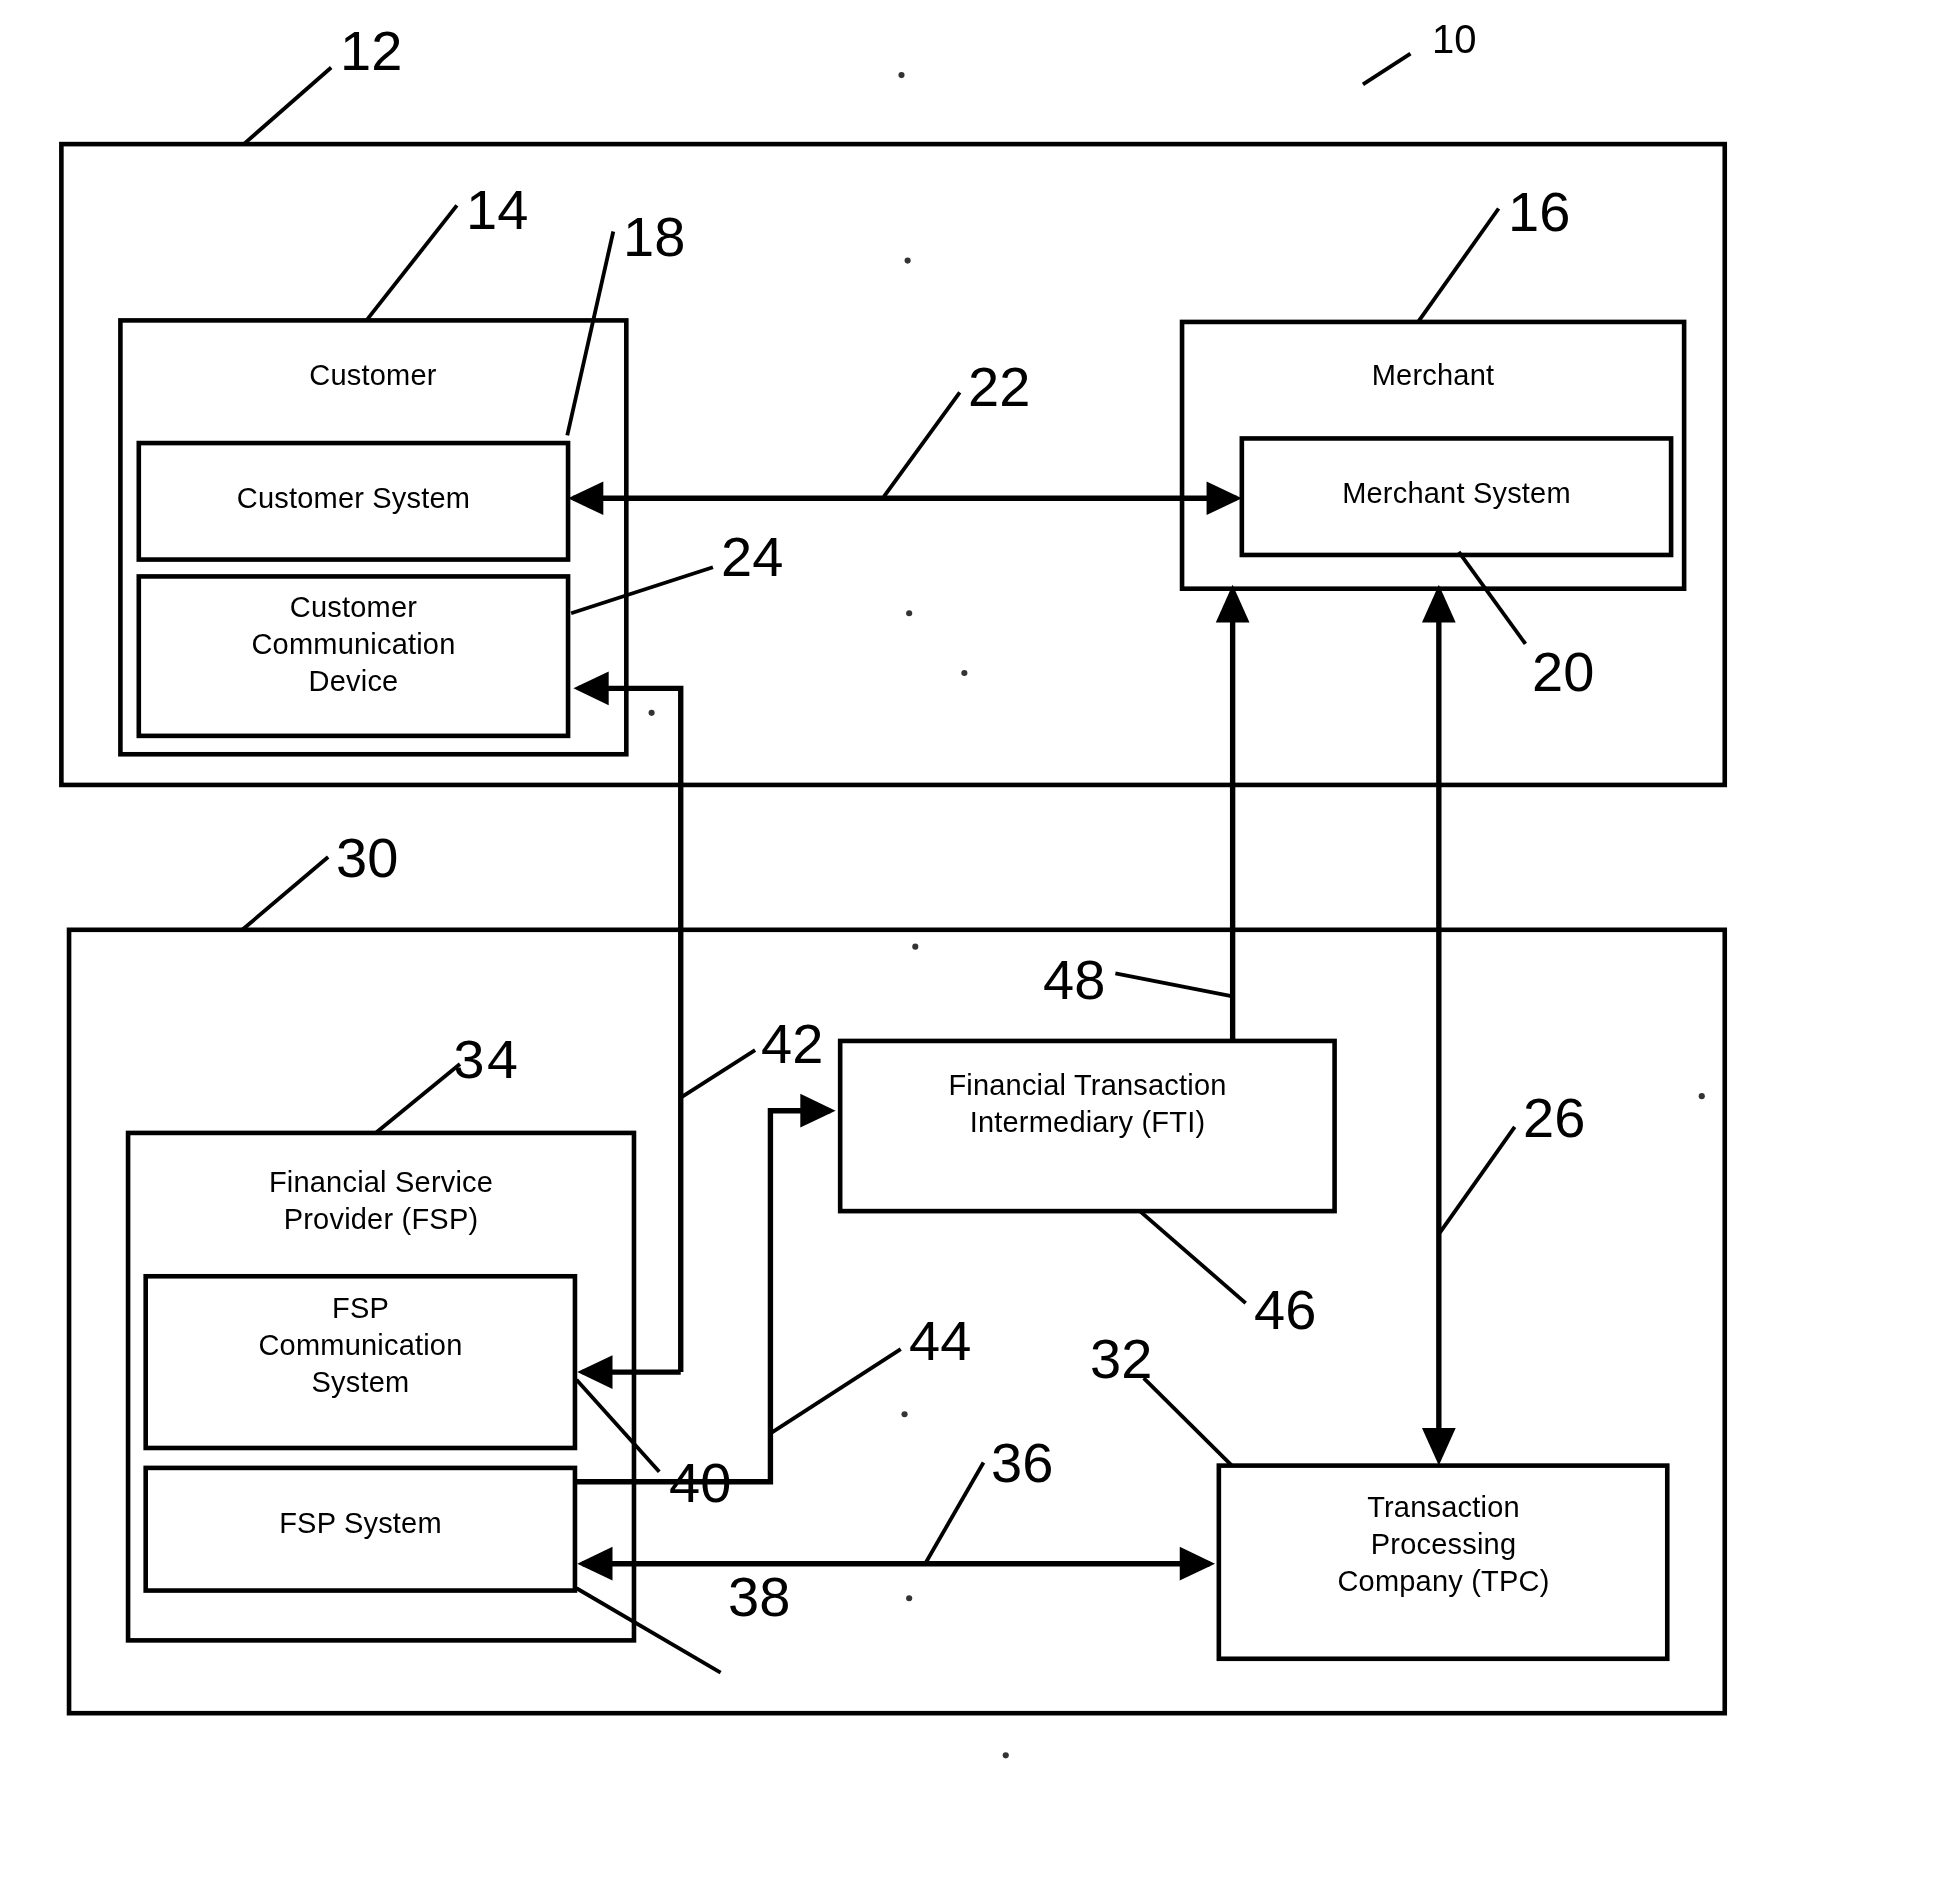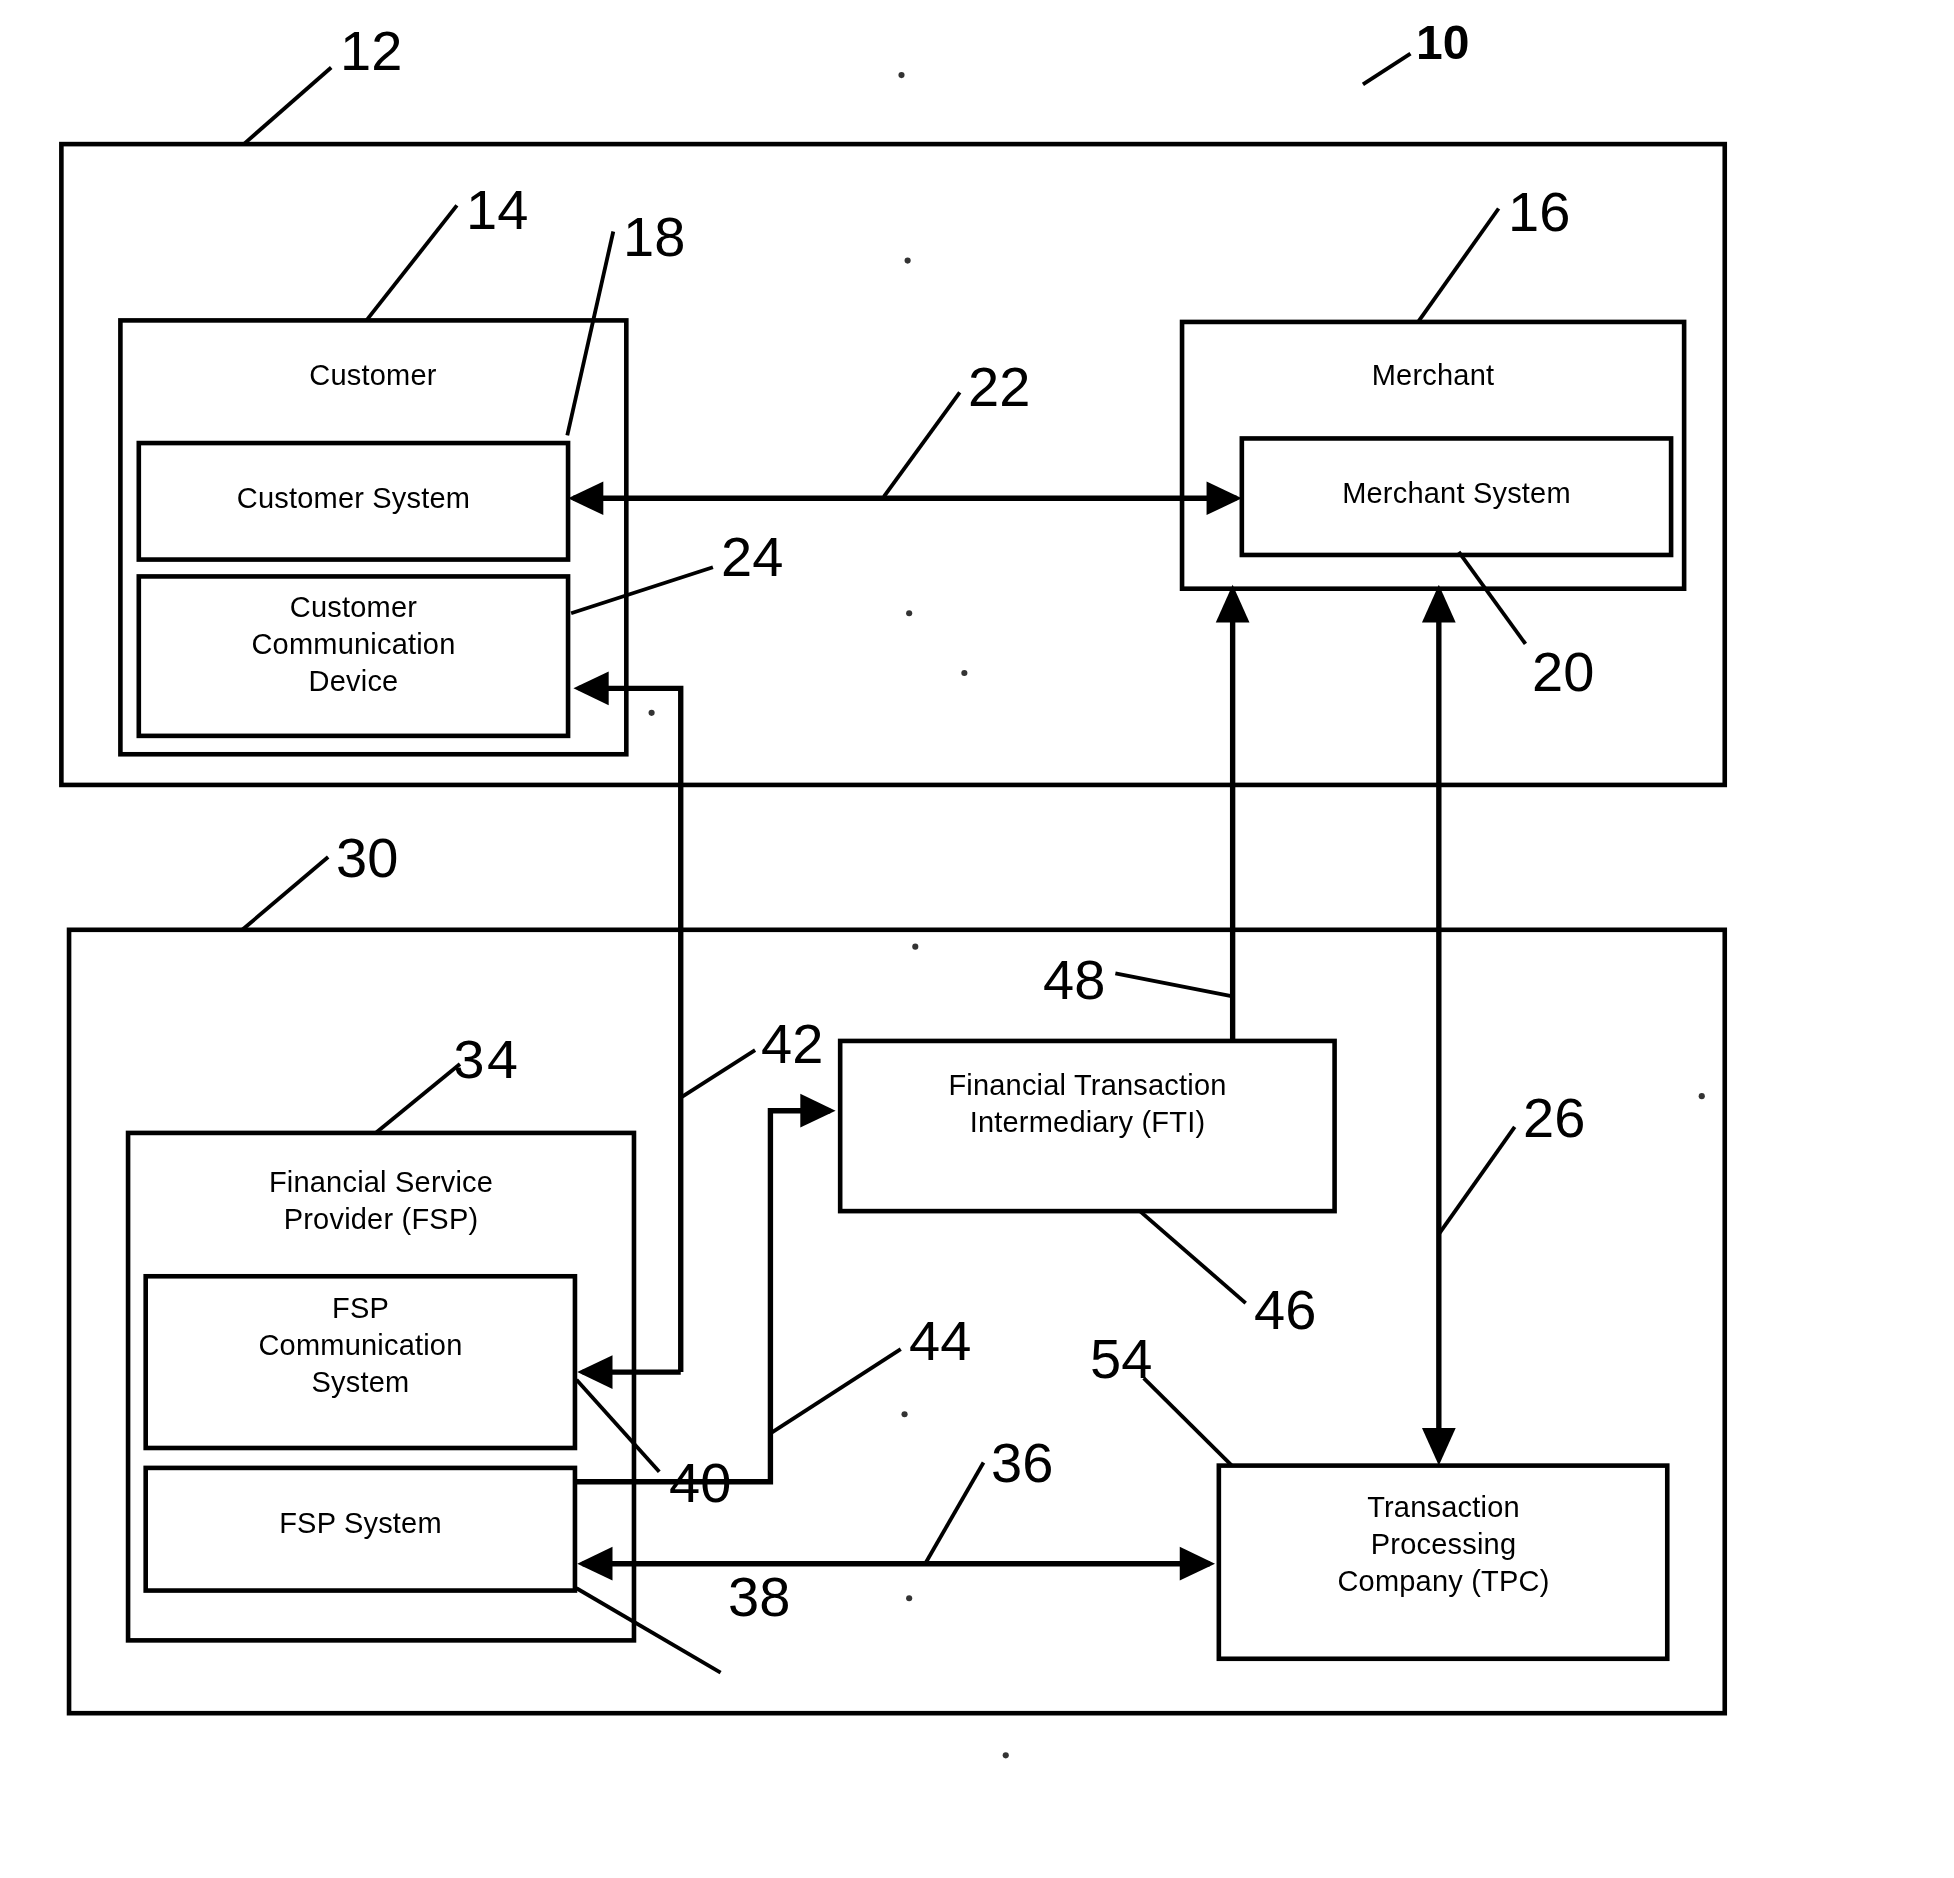--- a/index.html
+++ b/index.html
@@ -33,22 +33,23 @@
     letter-spacing: 0.2px;
   }
   .ref-num {
     position: absolute;
     color: #000000;
     font-family: "Liberation Sans", sans-serif;
     font-size: 56px;
     line-height: 1;
   }
   .ref-num.bold {
-    font-weight: bold;
-    font-size: 48px;
+    font-weight: normal;
+    font-size: 40px;
+    margin-left: 16px;
   }
 </style>
 </head>
 <body>
 
 <div id="page">
 
   <svg class="layer" viewBox="0 0 2549 2450">
     <defs>
       <marker id="arrowR" markerWidth="10" markerHeight="10" refX="9" refY="5" orient="auto" markerUnits="userSpaceOnUse" viewBox="0 0 10 10">
@@ -192,21 +193,21 @@
   <div class="ref-num" style="left:1532px; top:644px;">20</div>
 
   <div class="ref-num" style="left:968px; top:359px;">22</div>
 
   <div class="ref-num" style="left:721px; top:529px;">24</div>
 
   <div class="ref-num" style="left:1523px; top:1090px;">26</div>
 
   <div class="ref-num" style="left:336px; top:830px;">30</div>
 
-  <div class="ref-num" style="left:1090px; top:1331px;">54</div>
+  <div class="ref-num" style="left:1090px; top:1331px;">32</div>
 
   <div class="ref-num" style="left:452px; top:1035px;font-family:Liberation Mono, monospace;">34</div>
 
   <div class="ref-num" style="left:991px; top:1435px;">36</div>
 
   <div class="ref-num" style="left:728px; top:1569px;text-align:center;">38</div>
 
   <div class="ref-num" style="left:669px; top:1455px;">40</div>
 
   <div class="ref-num" style="left:761px; top:1016px;">42</div>

